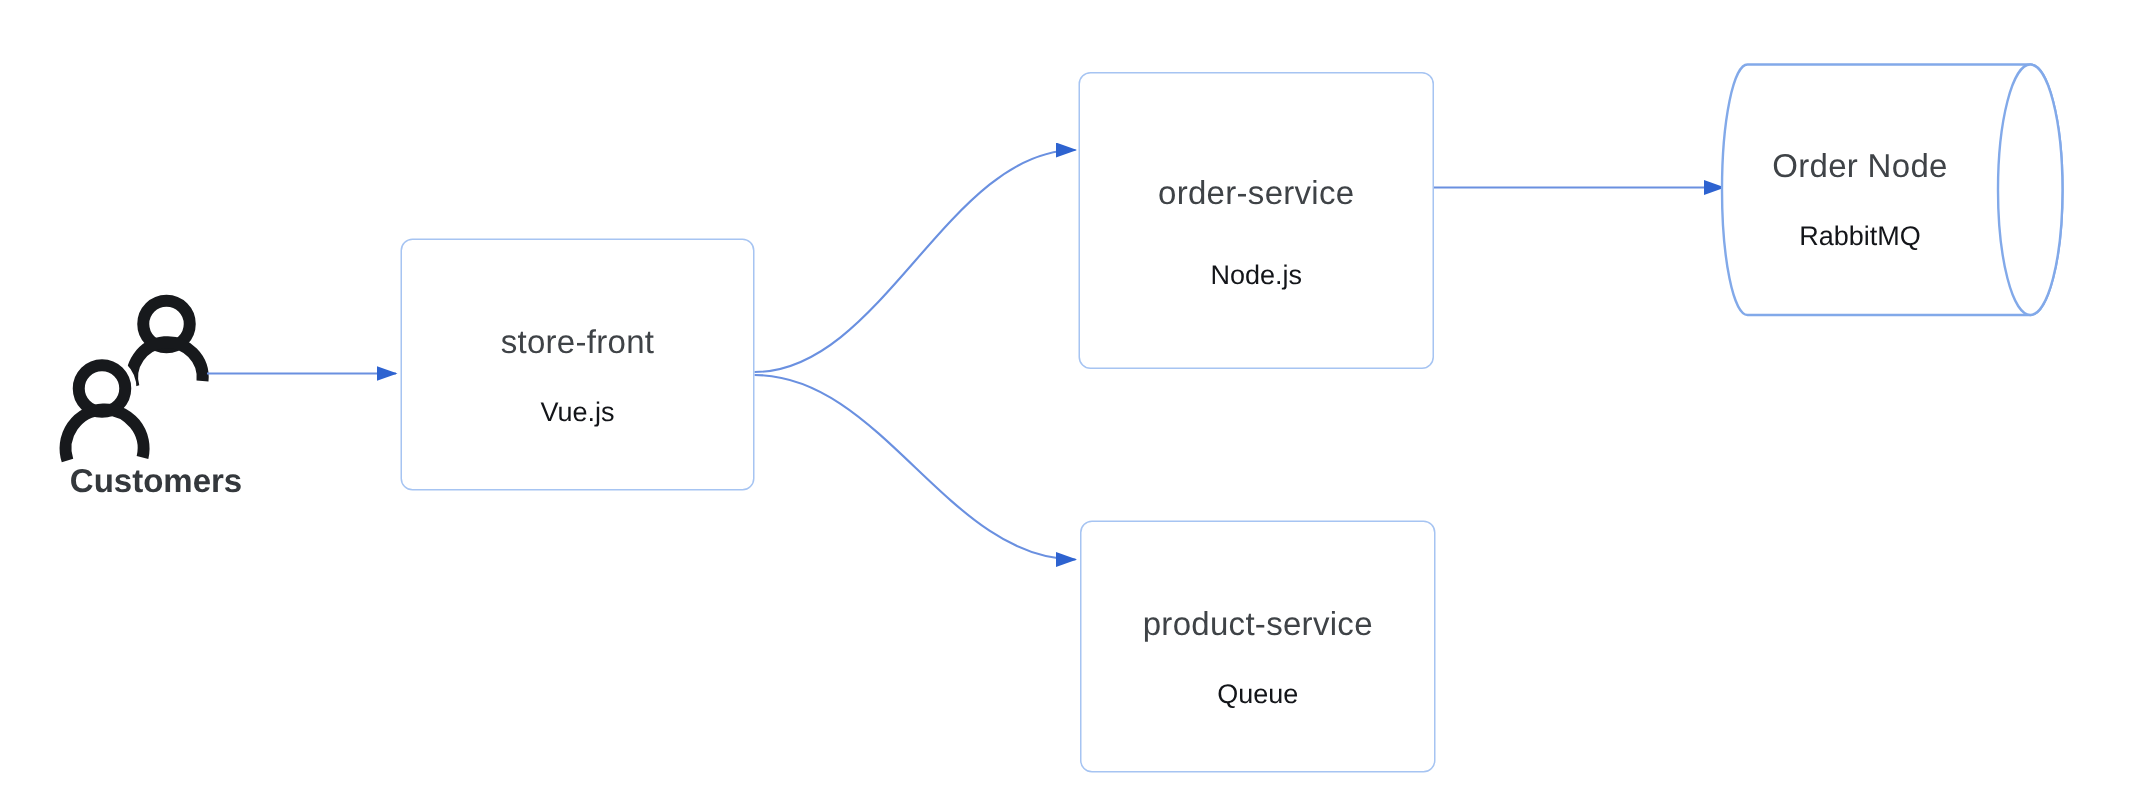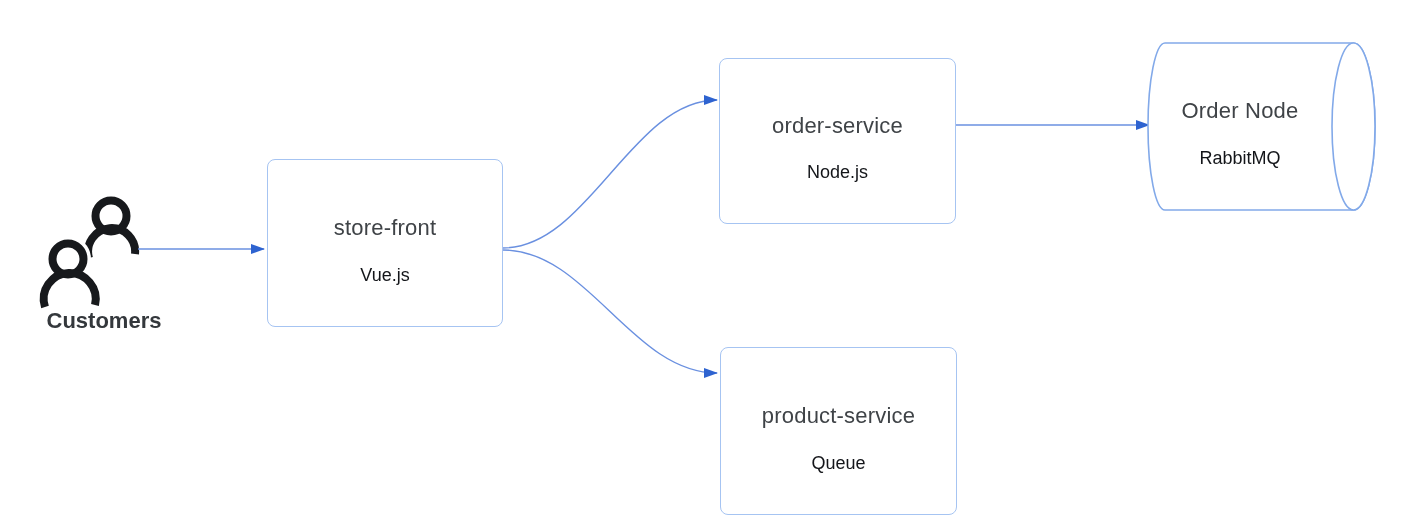--- a/index.html
+++ b/index.html
@@ -93,21 +93,21 @@
       <path class="cyl" d="M 1165,43 H 1353.5 A 21.5,83.5 0 0 1 1353.5,210 H 1165 A 17,83.5 0 0 1 1165,43 Z"></path>
       <ellipse class="cyl" cx="1353.5" cy="126.5" rx="21.5" ry="83.5"></ellipse>
     </g>
   </svg>
 
   <div class="node" style="left:267px;top:159px;width:236px;height:168px;">
     <div class="node-title">store-front</div>
     <div class="node-sub">Vue.js</div>
   </div>
 
-  <div class="node" style="left:719px;top:58px;width:237px;height:166px;">
+  <div class="node" style="left:719px;top:48px;width:237px;height:198px;">
     <div class="node-title">order-service</div>
     <div class="node-sub">Node.js</div>
   </div>
 
   <div class="node" style="left:720px;top:315px;width:237px;height:168px;margin-top:32px;">
     <div class="node-title">product-service</div>
     <div class="node-sub">Queue</div>
   </div>
 
   <div class="cyl-labels">

